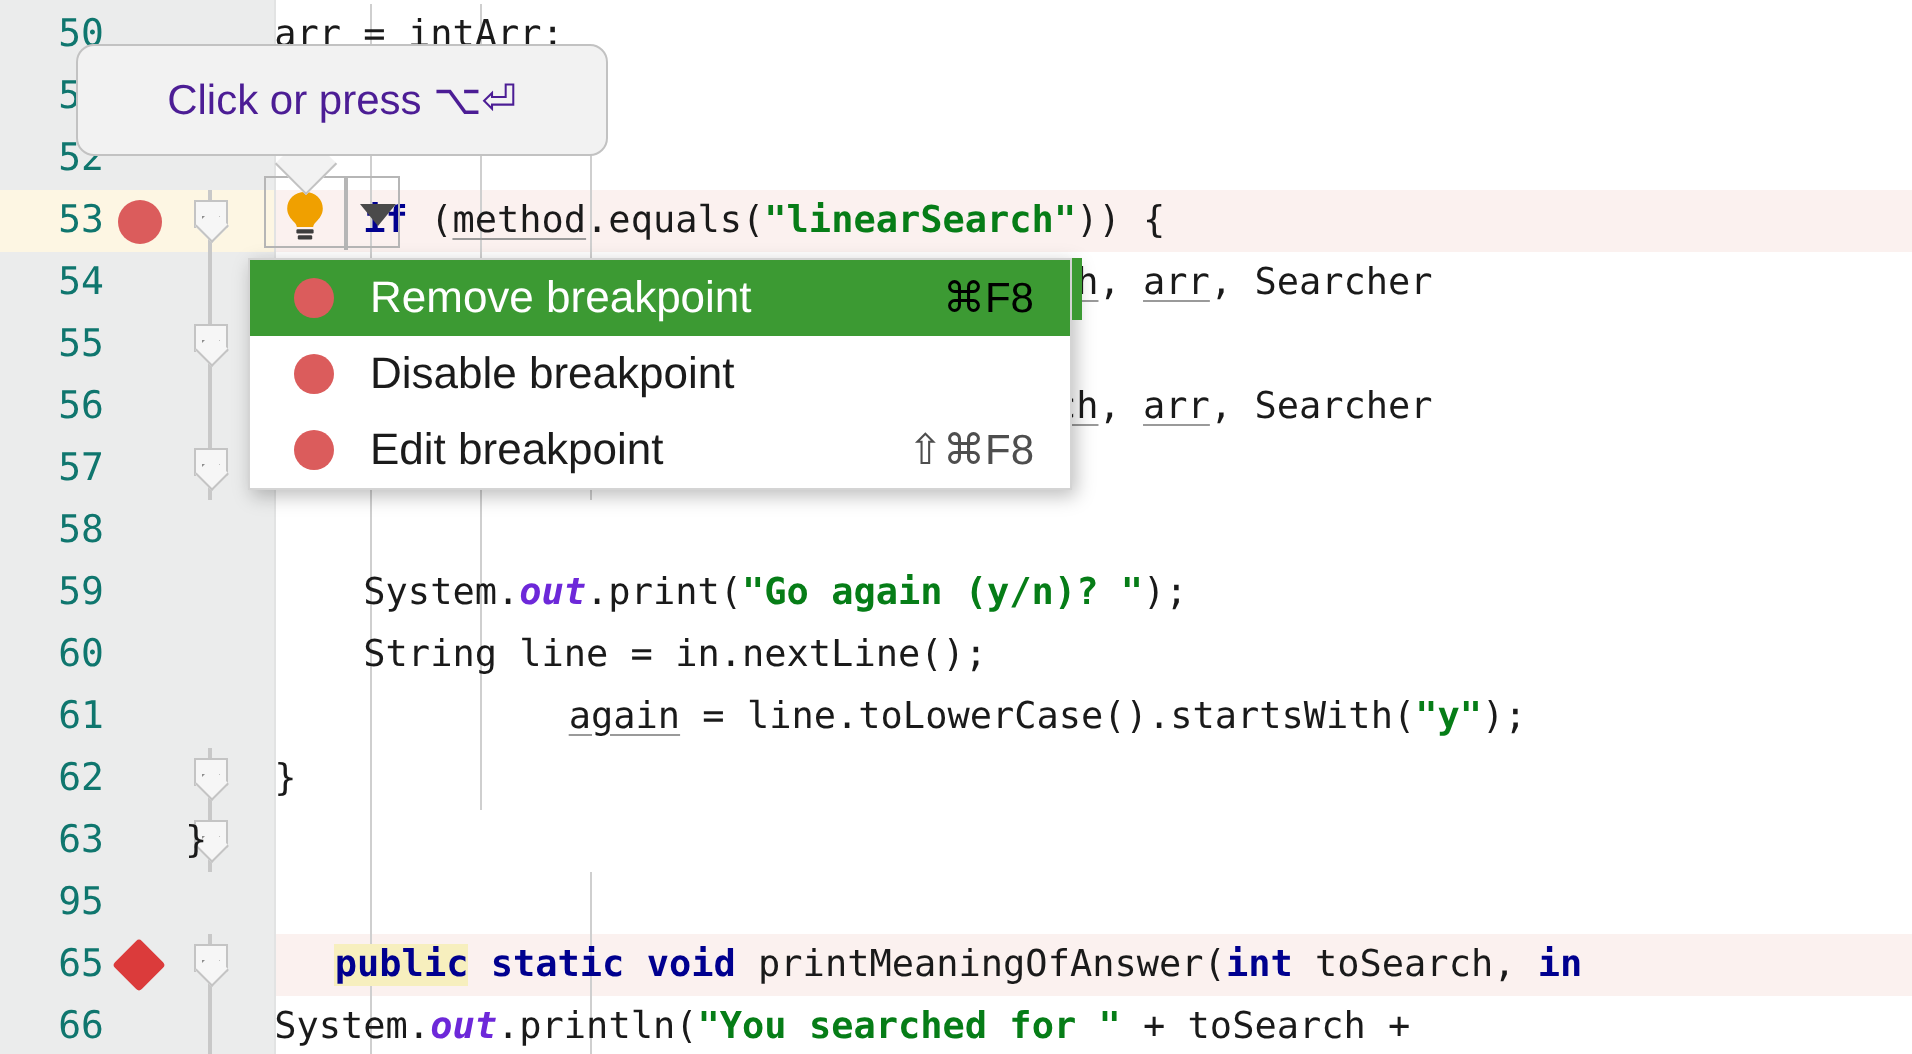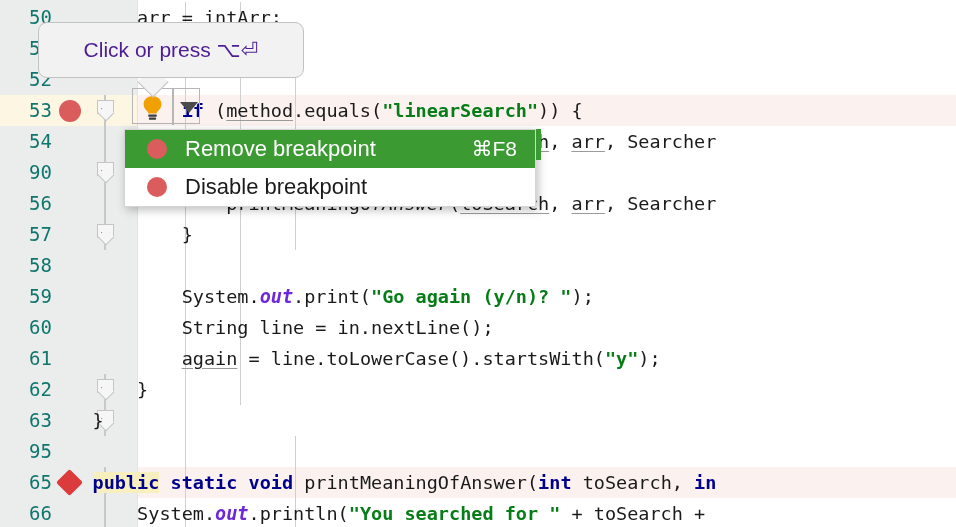--- a/index.html
+++ b/index.html
@@ -232,21 +232,21 @@
     white-space: nowrap;
   }
   .ctx-item.selected .ctx-label { color: #ffffff; }
   .ctx-shortcut {
     margin-left: auto;
     font-family: "Liberation Sans", sans-serif;
     font-size: 21px;
     color: #4e4e4e;
     white-space: nowrap;
   }
-  .ctx-item.selected .ctx-shortcut { color: #ffffff; }
+  .ctx-item.selected .ctx-shortcut { color: #000000; }
 
   
   .exec-stripe {
     position: absolute;
     left: 536px; top: 129px;
     width: 5px; height: 31px;
     background: #3c9a33;
     z-index: 51;
   }
 </style>
@@ -280,21 +280,21 @@
     <div class="gutter-bg"></div>
     <div class="gutter-edge"></div>
 
     <div id="gutter-markers">
         <div class="lineno" style="top: 2px;">50</div>
         <div class="lineno" style="top: 33px;">51</div>
         <div class="lineno" style="top: 64px;">52</div>
         <div style="position: absolute; left: 0px; top: 95px; width: 137px; height: 31px; background: rgb(253, 246, 227);"></div>
         <div class="lineno" style="top: 95px;">53</div>
         <div class="lineno" style="top: 126px;">54</div>
-        <div class="lineno" style="top: 157px;">90</div>
+        <div class="lineno" style="top: 157px;">55</div>
         <div class="lineno" style="top: 188px;">56</div>
         <div class="lineno" style="top: 219px;">57</div>
         <div class="lineno" style="top: 250px;">58</div>
         <div class="lineno" style="top: 281px;">59</div>
         <div class="lineno" style="top: 312px;">60</div>
         <div class="lineno" style="top: 343px;">61</div>
         <div class="lineno" style="top: 374px;">62</div>
         <div class="lineno" style="top: 405px;">63</div>
         <div class="lineno" style="top: 436px;">95</div>
         <div class="lineno" style="top: 467px;">65</div>
@@ -331,25 +331,25 @@
         <div class="code" style="top: 33px; margin-left: -90px;"><span class="plain">    }</span></div>
         <div class="code" style="top: 64px; margin-left: -90px;"><span class="plain"></span></div>
         <div class="code" style="top: 95px; margin-left: -90px;"><span class="plain">            </span><span class="kw">if</span><span class="plain"> (</span><span class="und">method</span><span class="plain">.equals(</span><span class="str">"linearSearch"</span><span class="plain">)) {</span></div>
         <div class="code" style="top: 126px; margin-left: -90px;"><span class="plain">                printMeaningO</span><span class="ital">fAnswer</span><span class="plain">(</span><span class="und">toSearch</span><span class="plain">, </span><span class="und">arr</span><span class="plain">, Searcher</span></div>
         <div class="code" style="top: 157px; margin-left: -90px;"><span class="plain">            } else {</span></div>
         <div class="code" style="top: 188px; margin-left: -90px;"><span class="plain">                printMeaningO</span><span class="ital">fAnswer</span><span class="plain">(</span><span class="und">toSearch</span><span class="plain">, </span><span class="und">arr</span><span class="plain">, Searcher</span></div>
         <div class="code" style="top: 219px; margin-left: -90px;"><span class="plain">            }</span></div>
         <div class="code" style="top: 250px; margin-left: -90px;"><span class="plain"></span></div>
         <div class="code" style="top: 281px; margin-left: -90px;"><span class="plain">            System.</span><span class="fieldst">out</span><span class="plain">.print(</span><span class="str">"Go again (y/n)? "</span><span class="plain">);</span></div>
         <div class="code" style="top: 312px; margin-left: -90px;"><span class="plain">            String line = in.nextLine();</span></div>
-        <div class="code" style="top: 343px; margin-left: -90px;"><span class="plain">            </span><span class="und">again</span><span class="plain"> = line.toLowerCase().startsWith(</span><span class="str">"y"</span><span class="plain">);</span></div>
+        <div class="code" style="top: 343px; margin-left: -90px; text-align: center;"><span class="plain">            </span><span class="und">again</span><span class="plain"> = line.toLowerCase().startsWith(</span><span class="str">"y"</span><span class="plain">);</span></div>
         <div class="code" style="top: 374px; margin-left: -90px;"><span class="plain">        }</span></div>
         <div class="code" style="top: 405px; margin-left: -90px;"><span class="plain">    }</span></div>
         <div class="code" style="top: 436px; margin-left: -90px;"><span class="plain"></span></div>
-        <div class="code" style="top: 467px; margin-left: -90px;"><span class="plain">    </span><span class="kw hlite">public</span><span class="plain"> </span><span class="kw">static</span><span class="plain"> </span><span class="kw">void</span><span class="plain"> printMeaningOfAnswer(</span><span class="kw">int</span><span class="plain"> toSearch, </span><span class="kw">in</span></div>
+        <div class="code" style="top: 467px; margin-left: -90px; text-align: center;"><span class="plain">    </span><span class="kw hlite">public</span><span class="plain"> </span><span class="kw">static</span><span class="plain"> </span><span class="kw">void</span><span class="plain"> printMeaningOfAnswer(</span><span class="kw">int</span><span class="plain"> toSearch, </span><span class="kw">in</span></div>
         <div class="code" style="top: 498px; margin-left: -90px;"><span class="plain">        System.</span><span class="fieldst">out</span><span class="plain">.println(</span><span class="str">"You searched for "</span><span class="plain"> + toSearch + </span></div>
       </div>
 
   </div>
 
   <div class="exec-stripe"></div>
 
   <div class="bulb-widget">
     <div class="bulb-divider"></div>
     <svg class="bulb-icon" width="23" height="25" viewBox="0 0 23 25">
@@ -372,15 +372,20 @@
       <div class="ctx-item selected">
         <div class="ctx-bp"></div>
         <div class="ctx-label">Remove breakpoint</div>
         <div class="ctx-shortcut">⌘F8</div>
       </div>
       <div class="ctx-item">
         <div class="ctx-bp"></div>
         <div class="ctx-label">Disable breakpoint</div>
         <div class="ctx-shortcut"></div>
       </div>
+      <div class="ctx-item">
+        <div class="ctx-bp"></div>
+        <div class="ctx-label">Edit breakpoint</div>
+        <div class="ctx-shortcut">⇧⌘F8</div>
+      </div>
     </div>
 
 </div>
 
 </body></html>

